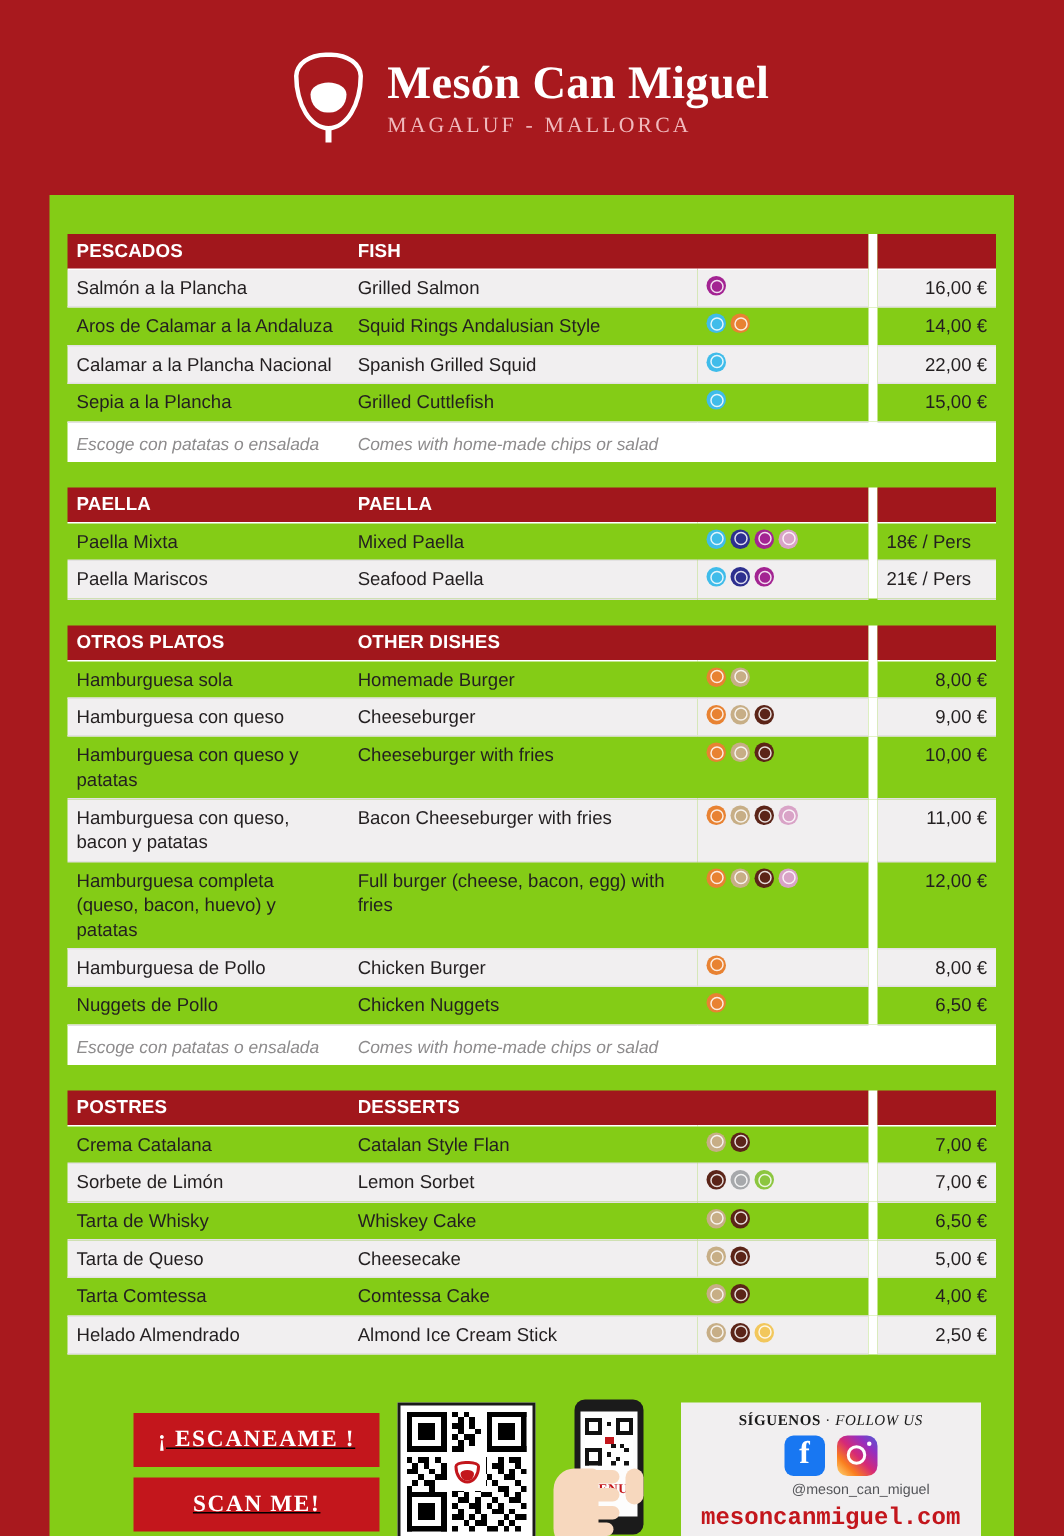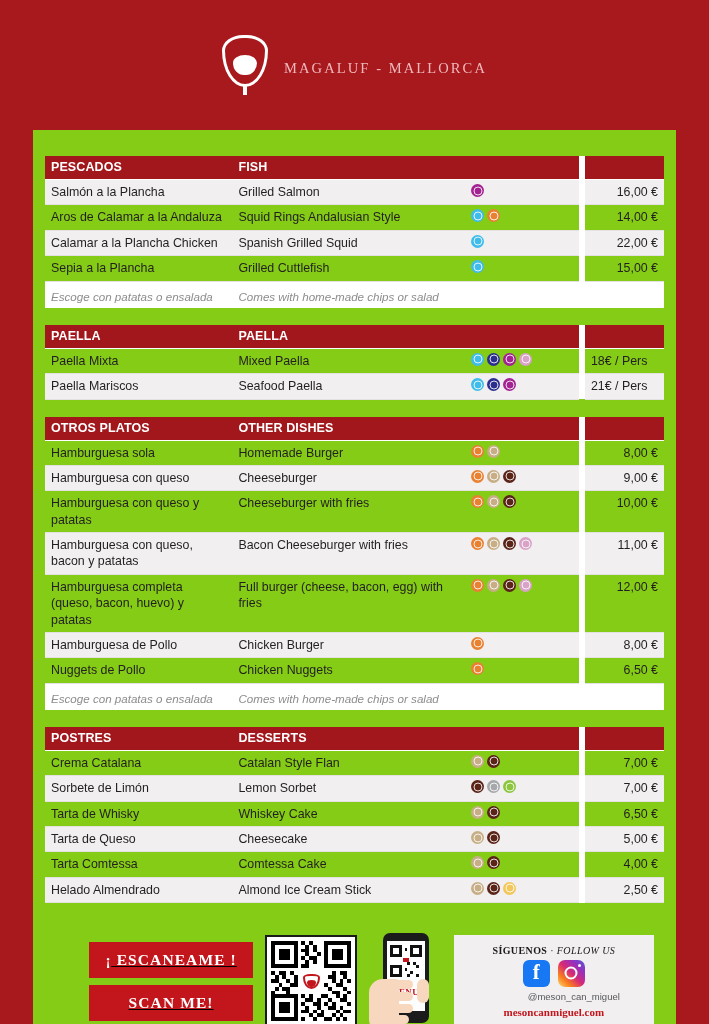--- a/index.html
+++ b/index.html
@@ -284,36 +284,37 @@
     transform: translate(-50%,-50%);
     width: 13px; height: 13px;
     border: 2px solid #fff; border-radius: 50%;
   }
   .ig-icon .dot {
     position: absolute; right: 4px; top: 4px;
     width: 3px; height: 3px; border-radius: 50%; background: #fff;
   }
   .social-handle { font-size: 9.5px; color: #55565A; margin-left: 40px; }
   .social-web {
-    font-family: Liberation Serif, serif;
+    font-family: Liberation Mono, monospace;
     font-weight: bold;
-    font-size: 11px;
+    font-size: 16px;
     color: #C3161C;
   }
 </style>
 </head>
 <body>
 
 <div class="header">
   <div class="logo-glass">
     <span class="bowl"></span>
     <span class="wine"></span>
     <span class="stem"></span>
   </div>
   <div class="brand-block">
+    <div class="brand-name">Mesón Can Miguel</div>
     <div class="brand-sub">MAGALUF - MALLORCA</div>
   </div>
 </div>
 
 <div class="card">
   <div id="sections-root">
       <div class="section">
         <table class="menu">
           <colgroup>
             <col class="c-es">
@@ -348,21 +349,21 @@
               <td class="allerg">
                 <div class="badges">
                   <span class="badge b-mollusc"></span>
                   <span class="badge b-gluten"></span>
                 </div>
               </td>
               <td class="gap"></td>
               <td class="price">14,00 €</td>
             </tr>
             <tr class="alt">
-              <td>Calamar a la Plancha Chicken</td>
+              <td>Calamar a la Plancha Nacional</td>
               <td>Spanish Grilled Squid</td>
               <td class="allerg">
                 <div class="badges">
                   <span class="badge b-mollusc"></span>
                 </div>
               </td>
               <td class="gap"></td>
               <td class="price">22,00 €</td>
             </tr>
             <tr>

